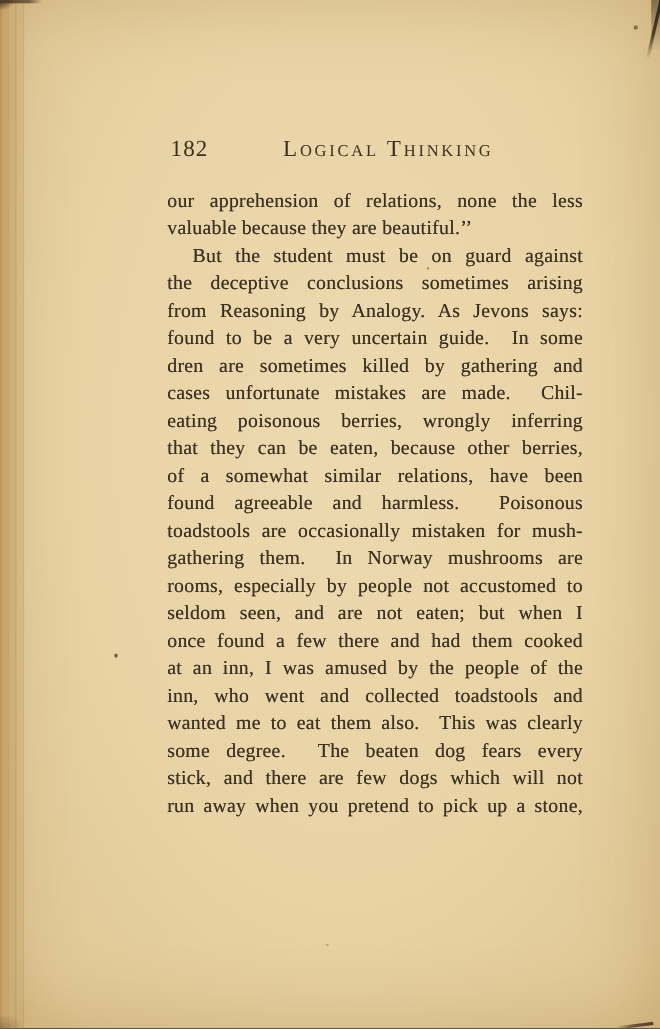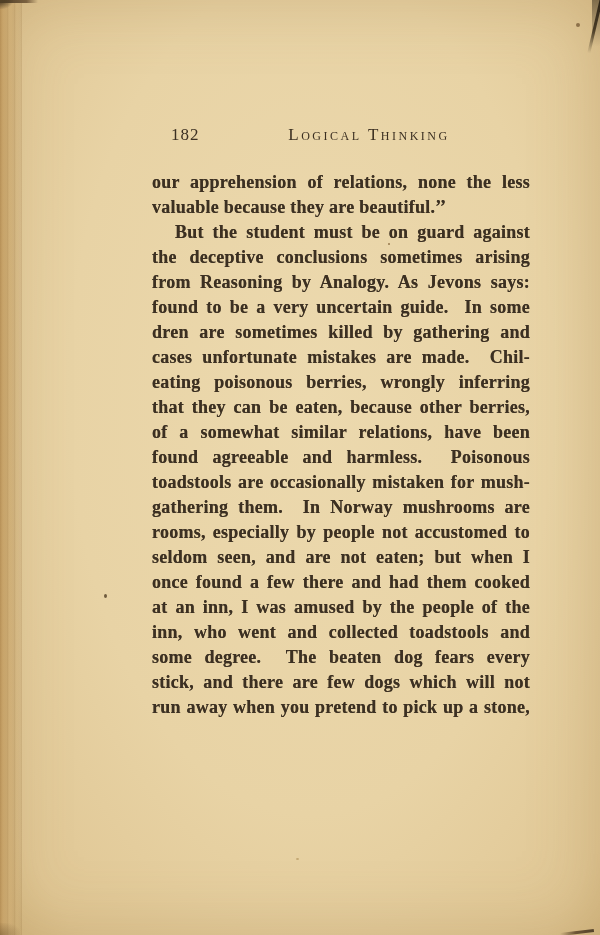--- a/index.html
+++ b/index.html
@@ -73,25 +73,25 @@
     border-radius: 50%;
   }
   .speck-1 { left: 104px; top: 594px; width: 3px; height: 4px; background: #6f5b3e; }
   .speck-2 { left: 576px; top: 23px;  width: 4px; height: 4px; background: #8d7149; }
   .speck-3 { left: 388px; top: 243px; width: 2px; height: 2px; background: #96794c; }
   .speck-4 { left: 296px; top: 858px; width: 3px; height: 2px; background: #c3a873; }
 
   
   .header {
     position: absolute;
-    left: 168px;
+    left: 152px;
     width: 378px;
     top: 122px;
     height: 26px;
-    font-size: 17px;
+    font-size: 21px;
     line-height: 26px;
   }
   .page-number {
     position: absolute;
     left: 3px;
     letter-spacing: 1px;
   }
   .running-title {
     position: absolute;
     left: 50%;
@@ -105,21 +105,20 @@
   
   .body-text {
     position: absolute;
     left: 152px;
     top: 170px;
     width: 378px;
     font-size: 18px;
     line-height: 25px;
     letter-spacing: 0.25px;
     text-shadow: 0 0 0.5px rgba(60, 48, 34, 0.75);
-    font-weight: bold;
   }
   .line {
     height: 25px;
     overflow: hidden;
     white-space: nowrap;
     text-align: justify;
     text-align-last: justify;
   }
   .line.short {
     text-align-last: left;
@@ -163,18 +162,19 @@
     <div class="line">that they can be eaten, because other berries,</div>
     <div class="line">of a somewhat similar relations, have been</div>
     <div class="line">found agreeable and harmless.&nbsp; Poisonous</div>
     <div class="line">toadstools are occasionally mistaken for mush-</div>
     <div class="line">gathering them.&nbsp; In Norway mushrooms are</div>
     <div class="line">rooms, especially by people not accustomed to</div>
     <div class="line">seldom seen, and are not eaten; but when I</div>
     <div class="line">once found a few there and had them cooked</div>
     <div class="line">at an inn, I was amused by the people of the</div>
     <div class="line">inn, who went and collected toadstools and</div>
+    <div class="line">wanted me to eat them also.&nbsp; This was clearly</div>
     <div class="line">some degree.&nbsp; The beaten dog fears every</div>
     <div class="line">stick, and there are few dogs which will not</div>
     <div class="line">run away when you pretend to pick up a stone,</div>
   </div>
 
 </div>
 
 </body></html>

